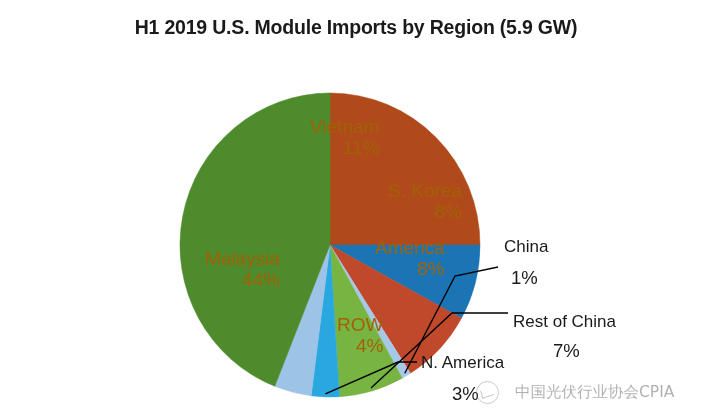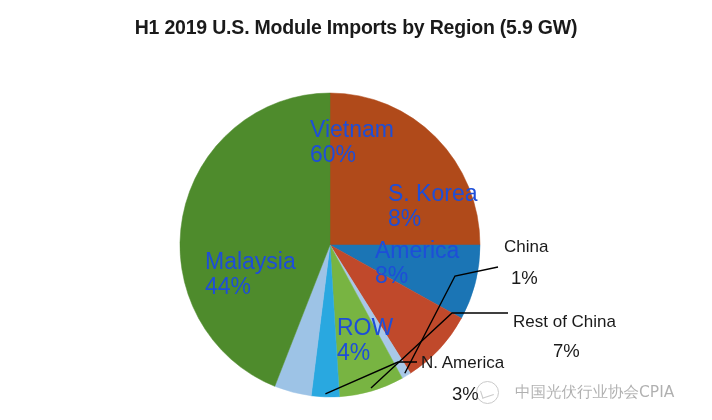--- a/index.html
+++ b/index.html
@@ -30,23 +30,23 @@
   }
   #pie-area {
     position: absolute;
     left: 0;
     top: 0;
     width: 712px;
     height: 420px;
   }
   .slice-label {
     position: absolute;
-    text-align: left;
-    color: #1d4ed8;
-    font-size: 23px;
+    text-align: right;
+    color: #a16207;
+    font-size: 19px;
     line-height: 1.08;
     white-space: nowrap;
     pointer-events: none;
   }
   .slice-label .pct { display: block; }
   .outer-label {
     position: absolute;
     text-align: left;
     color: #1a1a1a;
     font-size: 17px;
@@ -115,21 +115,21 @@
       </g>
     <g id="leader-lines">
         <polyline points="404.8,373.2 455,276 498,267" fill="none" stroke="#000000" stroke-width="1.4"></polyline>
         <polyline points="371.0,388.0 452,313 508,313" fill="none" stroke="#000000" stroke-width="1.4"></polyline>
         <polyline points="325.4,393.9 398,362 417,362" fill="none" stroke="#000000" stroke-width="1.4"></polyline>
       </g>
   </svg>
 
   <div class="slice-label" id="lbl-vietnam" style="left: 310px; top: 117px;">
     <span>Vietnam</span>
-    <span class="pct">60%</span>
+    <span class="pct">11%</span>
   </div>
 
   <div class="slice-label" id="lbl-skorea" style="left: 388px; top: 181px;">
     <span>S. Korea</span>
     <span class="pct">8%</span>
   </div>
 
   <div class="slice-label" id="lbl-thailand" style="left: 375px; top: 238px;">
     <span>America</span>
     <span class="pct">8%</span>

